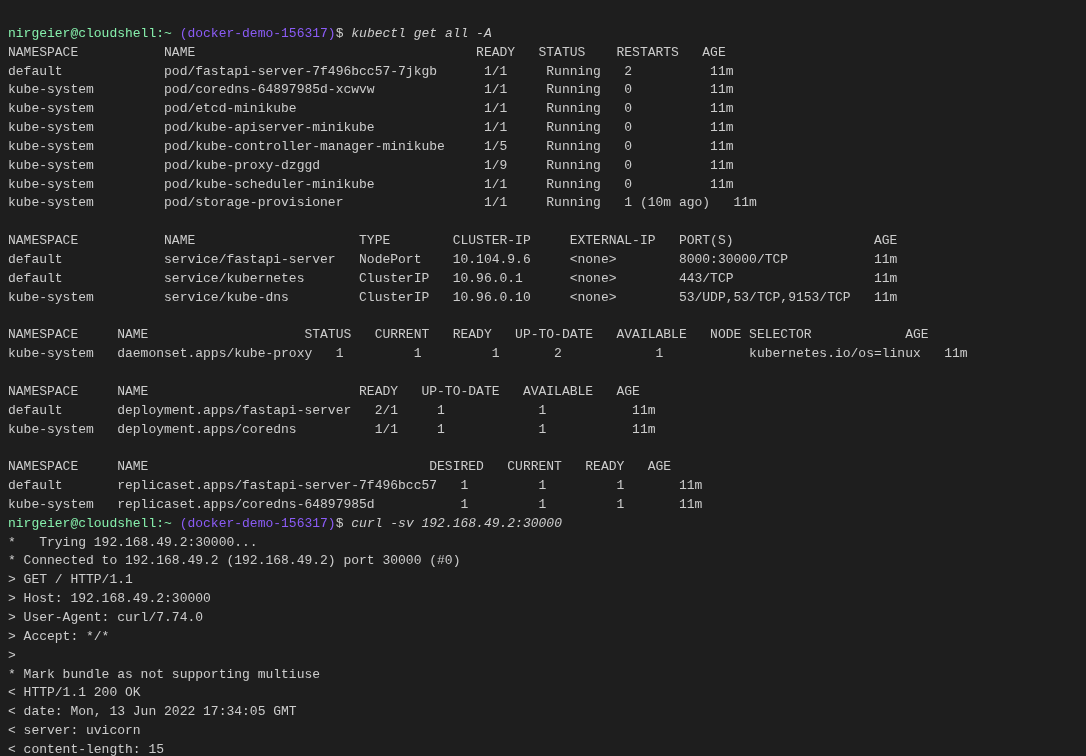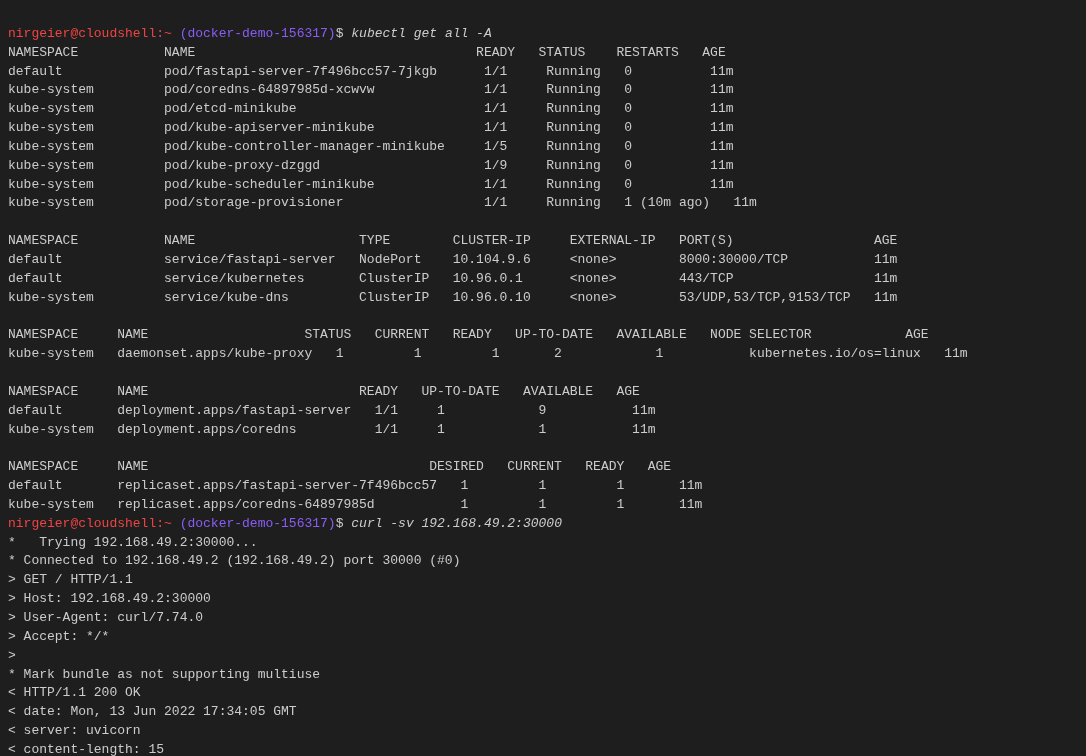--- a/index.html
+++ b/index.html
@@ -11,50 +11,50 @@
       width: 1086px;
       min-height: 756px;
       overflow: hidden;
     }
     .terminal {
       background-color: #1e1e1e;
       padding: 6px 8px;
       line-height: 1.45;
       white-space: pre;
     }
-    .prompt-user { color: #ef4444; }
+    .prompt-user { color: #86efac; }
     .prompt-docker { color: #8b5cf6; font-weight: normal; }
     .prompt-symbol { color: #cccccc; }
     .cmd { color: #cccccc; font-style: italic; }
   </style>
 </head>
 <body>
 
 <div class="terminal">
 <span><span class="prompt-user">nirgeier@cloudshell:~</span> <span class="prompt-docker">(docker-demo-156317)</span><span class="prompt-symbol">$</span> <span class="cmd">kubectl get all -A</span>
 </span><span>NAMESPACE           NAME                                    READY   STATUS    RESTARTS   AGE</span>
-<span>default             pod/fastapi-server-7f496bcc57-7jkgb      1/1     Running   0          11m</span>
+<span>default             pod/fastapi-server-7f496bcc57-7jkgb      1/1     Running   2          11m</span>
 <span>kube-system         pod/coredns-64897985d-xcwvw              1/1     Running   0          11m</span>
 <span>kube-system         pod/etcd-minikube                        1/1     Running   0          11m</span>
 <span>kube-system         pod/kube-apiserver-minikube              1/1     Running   0          11m</span>
 <span>kube-system         pod/kube-controller-manager-minikube     1/5     Running   0          11m</span>
 <span>kube-system         pod/kube-proxy-dzggd                     1/9     Running   0          11m</span>
 <span>kube-system         pod/kube-scheduler-minikube              1/1     Running   0          11m</span>
 <span>kube-system         pod/storage-provisioner                  1/1     Running   1 (10m ago)   11m</span>
 
 <span>NAMESPACE           NAME                     TYPE        CLUSTER-IP     EXTERNAL-IP   PORT(S)                  AGE</span>
 <span>default             service/fastapi-server   NodePort    10.104.9.6     &lt;none&gt;        8000:30000/TCP           11m</span>
 <span>default             service/kubernetes       ClusterIP   10.96.0.1      &lt;none&gt;        443/TCP                  11m</span>
 <span>kube-system         service/kube-dns         ClusterIP   10.96.0.10     &lt;none&gt;        53/UDP,53/TCP,9153/TCP   11m</span>
 
 <span>NAMESPACE     NAME                    STATUS   CURRENT   READY   UP-TO-DATE   AVAILABLE   NODE SELECTOR            AGE</span>
 <span>kube-system   daemonset.apps/kube-proxy   1         1         1       2            1           kubernetes.io/os=linux   11m</span>
 
 <span>NAMESPACE     NAME                           READY   UP-TO-DATE   AVAILABLE   AGE</span>
-<span>default       deployment.apps/fastapi-server   1/1     1            9           11m</span>
+<span>default       deployment.apps/fastapi-server   2/1     1            1           11m</span>
 <span>kube-system   deployment.apps/coredns          1/1     1            1           11m</span>
 
 <span>NAMESPACE     NAME                                    DESIRED   CURRENT   READY   AGE</span>
 <span>default       replicaset.apps/fastapi-server-7f496bcc57   1         1         1       11m</span>
 <span>kube-system   replicaset.apps/coredns-64897985d           1         1         1       11m</span>
 <span><span class="prompt-user">nirgeier@cloudshell:~</span> <span class="prompt-docker">(docker-demo-156317)</span><span class="prompt-symbol">$</span> <span class="cmd">curl -sv 192.168.49.2:30000</span>
 </span><span>*   Trying 192.168.49.2:30000...</span>
 <span>* Connected to 192.168.49.2 (192.168.49.2) port 30000 (#0)</span>
 <span>&gt; GET / HTTP/1.1</span>
 <span>&gt; Host: 192.168.49.2:30000</span>

